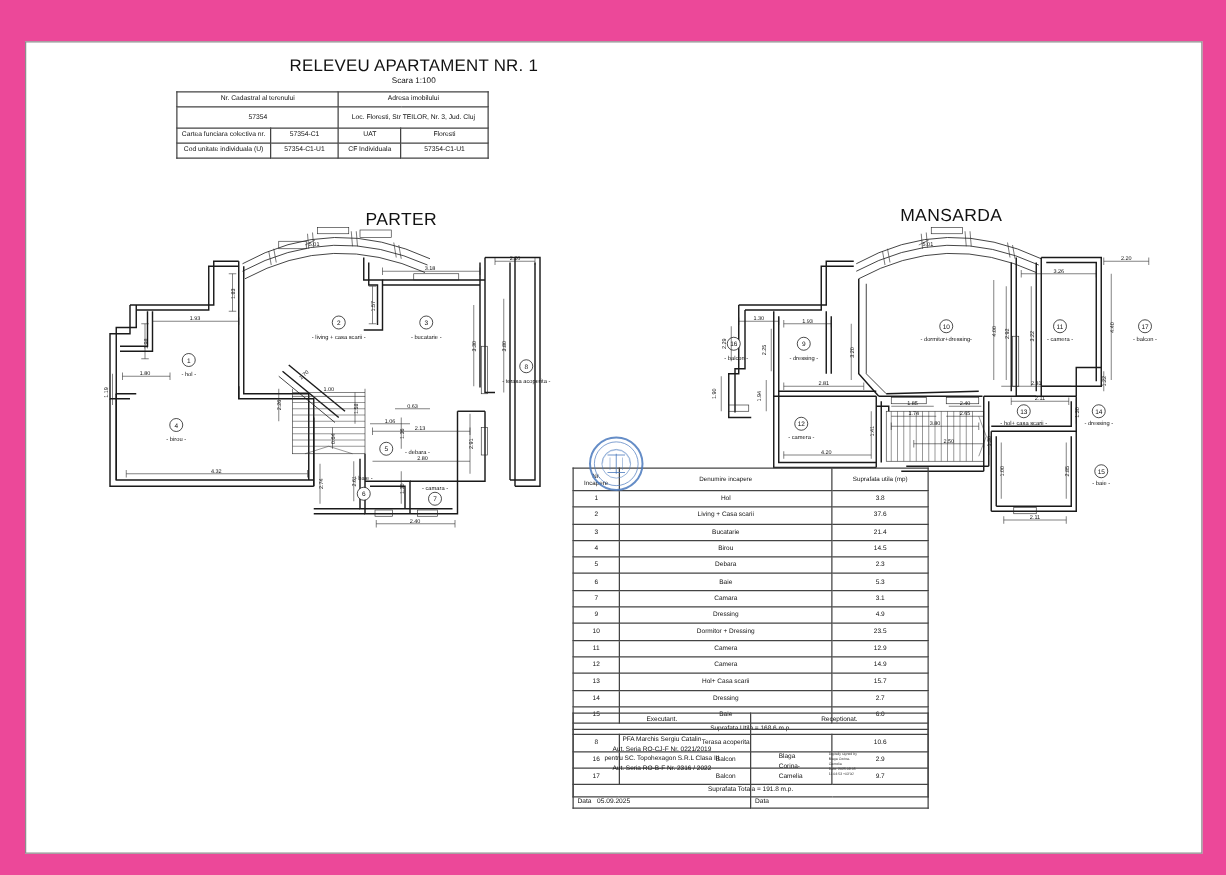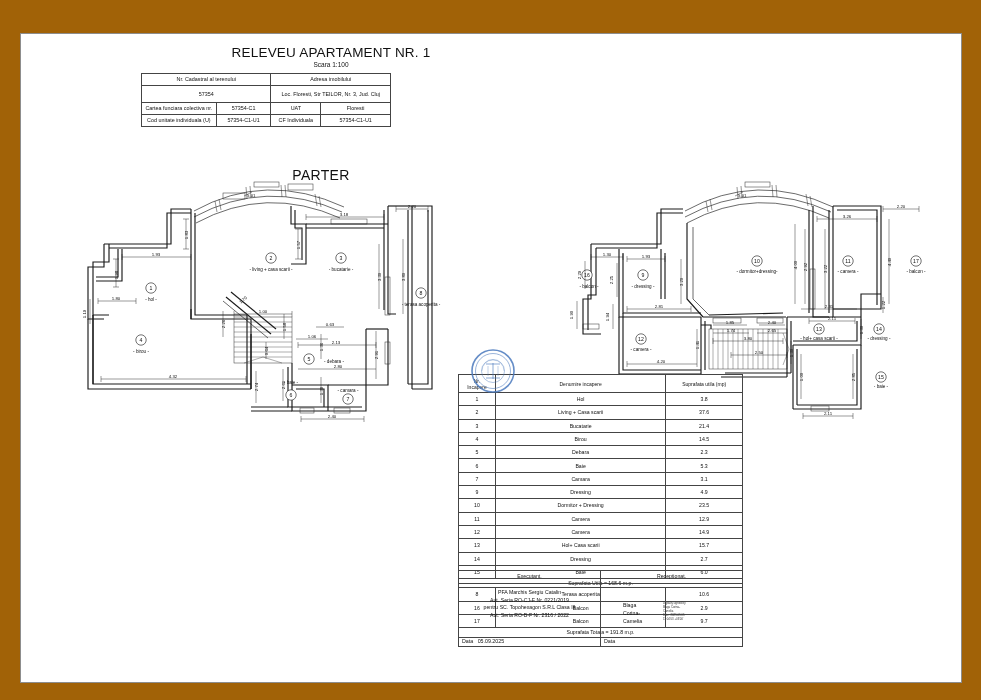--- a/index.html
+++ b/index.html
@@ -1,17 +1,17 @@
 <!DOCTYPE html>
 <html><head>
 <meta charset="utf-8">
 <style>
   html,body{margin:0;padding:0;background:#ffffff;}
   body{width:981px;height:700px;overflow:hidden;font-family:"Liberation Sans",sans-serif;color:#111;}
-  #page{position:absolute;left:0;top:0;width:981px;height:700px;background:#a16207;}
+  #page{position:absolute;left:0;top:0;width:981px;height:700px;background:#ec4899;}
   #sheet{position:absolute;left:20px;top:33px;width:940px;height:648px;border:1px solid #8d8d8d;background:#ffffff;}
   .abs{position:absolute;}
   .ct{text-align:center;}
 
   
   #title-main{left:160px;top:11px;width:300px;font-size:13.5px;font-weight:normal;letter-spacing:.2px;}
   #title-scale{left:160px;top:27px;width:300px;font-size:6.5px;}
 
   table.grid{border-collapse:collapse;font-size:5.4px;}
   table.grid td{border:.6px solid #444;padding:1px 2px;text-align:center;vertical-align:middle;line-height:1.18;}
@@ -88,20 +88,21 @@
     <tr>
       <td>Cod unitate individuala (U)</td>
       <td>57354-C1-U1</td>
       <td>CF Individuala</td>
       <td>57354-C1-U1</td>
     </tr>
   </tbody>
       </table>
 
   <div class="abs ct plan-title" id="pt-parter">PARTER</div>
+  <div class="abs ct plan-title" id="pt-mansarda">MANSARDA</div>
 
   <svg class="plan" id="svg-parter" style="left:55px;top:115px;" width="400" height="280" viewBox="0 0 400 280">
 
     <path class="w" d="M28,95 L28,118 L12,118 L12,170 L28,170"></path>
     <path class="w" d="M33,95 L33,113 L17,113 L17,166 L33,166"></path>
     <path class="w" d="M12,170 L12,240 L175,240"></path>
     <path class="w" d="M17,166 L17,235 L175,235"></path>
 
     <path class="w" d="M28,95 L95,95 L95,60 L115,60"></path>
     <path class="w" d="M33,99 L91,99 L91,64 L115,64"></path>

